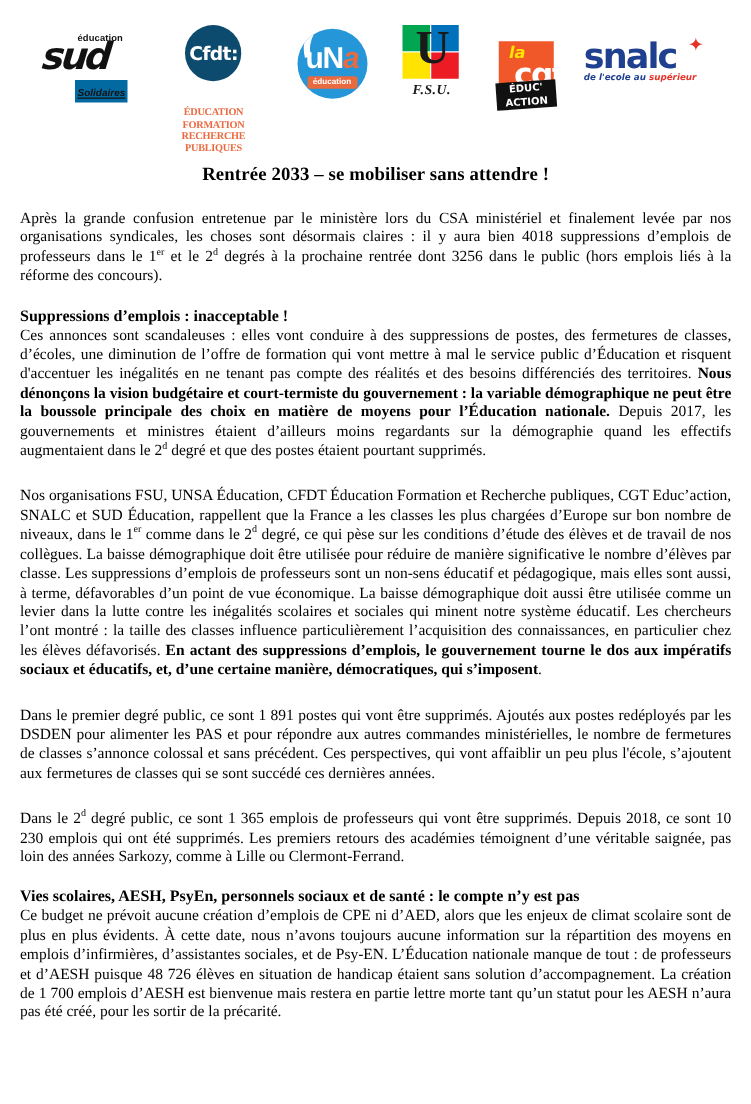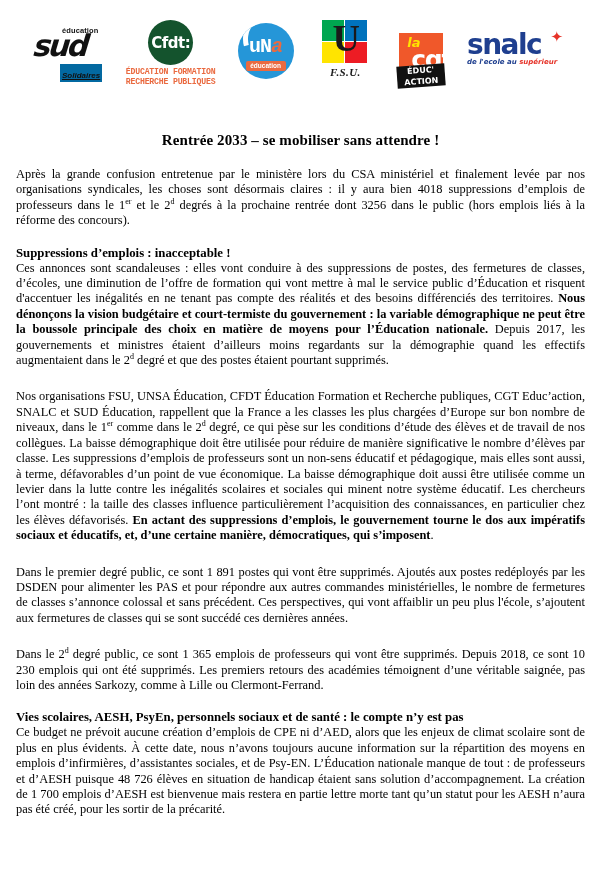--- a/index.html
+++ b/index.html
@@ -61,34 +61,34 @@
   .sud-solidaires span {
     font-family: "Liberation Sans", sans-serif;
     font-size: 8px; font-weight: 800; color: #111;
     text-decoration: underline;
   }
 
   
   .logo-cfdt { width: 90px; height: 64px; }
   .cfdt-circle {
     width: 45px; height: 45px; border-radius: 50%;
-    background: #14532d;
+    background: #0c4a6e;
     margin: 0 auto;
     display: flex; align-items: center; justify-content: center;
   }
   .cfdt-circle span {
     font-family: "DejaVu Sans", sans-serif;
     font-size: 15px; font-weight: 800; color: #ffffff;
     letter-spacing: -.5px;
   }
   .cfdt-sub {
-    margin-top: 2px;
-    font-family: Liberation Mono, monospace;
+    margin-top: 20px;
+    font-family: Liberation Serif, serif;
     font-size: 8.2px; font-weight: 800; color: #ea6a40;
-    line-height: 9.5px; 
+    line-height: 9.5px; text-align: center;
     letter-spacing: -.2px;
   }
 
   
   .logo-unsa { width: 60px; height: 58px; }
   .unsa-disc {
     width: 56px; height: 56px; border-radius: 50%;
     background: #2596d8;
     position: relative; overflow: hidden;
     margin: 0 auto;
@@ -96,22 +96,22 @@
   .unsa-swoosh {
     position: absolute; width: 46px; height: 46px;
     border-radius: 50%; border: 5px solid #ffffff;
     top: -12px; left: 5px;
     border-bottom-color: transparent; border-right-color: transparent;
     transform: rotate(30deg);
   }
   .unsa-letters {
     position: absolute; top: 14px; left: 0; width: 100%;
     text-align: center;
-    font-family: Liberation Mono, monospace;
-    font-size: 20px; font-weight: 800; color: #ffffff;
+    font-family: Liberation Sans, sans-serif;
+    font-size: 24px; font-weight: 800; color: #ffffff;
     letter-spacing: -1px; line-height: 20px;
   }
   .unsa-a {
     color: #ea6a40; font-style: italic;
   }
   .unsa-tag {
     position: absolute; bottom: 8px; left: 8px;
     width: 40px; height: 10px; background: #ea6a40;
     border-radius: 2px; color: #fff;
     font-family: "Liberation Sans", sans-serif;

